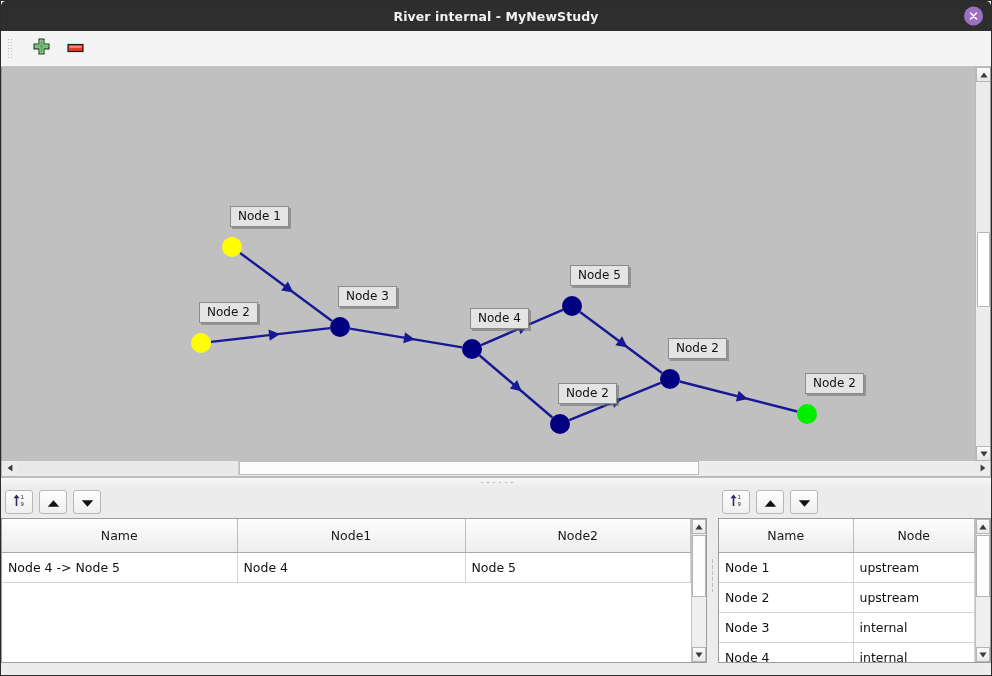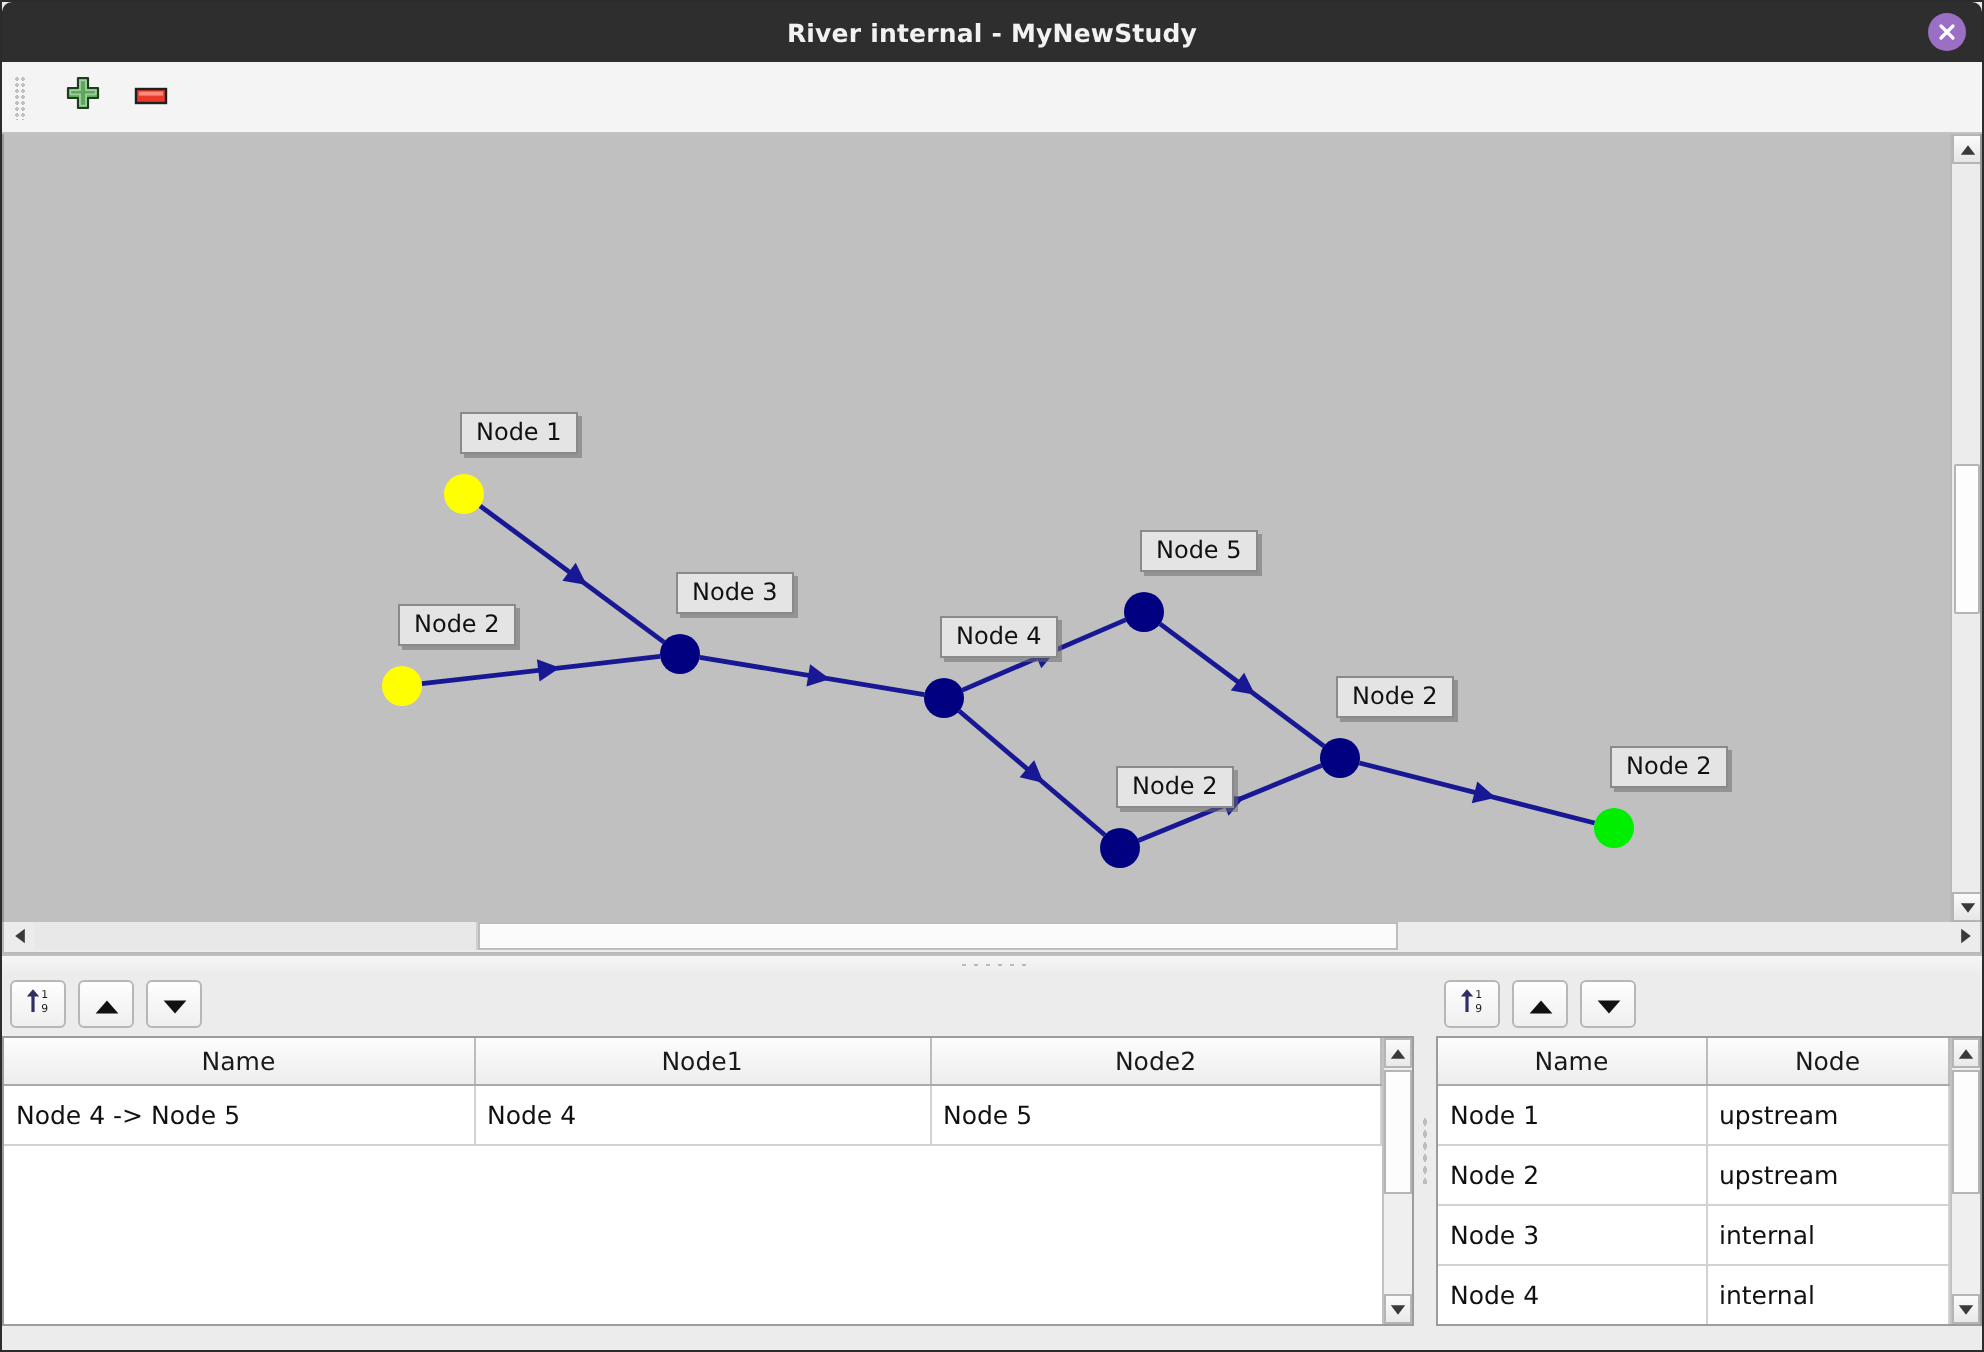--- a/index.html
+++ b/index.html
@@ -173,21 +173,21 @@
     display: flex; flex-direction: row;
     overflow: hidden; min-height: 0;
   }
   .tbl-scrollarea { flex: 1 1 auto; overflow: hidden; min-width: 0; }
   table.grid { border-collapse: collapse; width: 100%; table-layout: fixed; }
   table.grid th {
     background: linear-gradient(#fdfdfd,#ededed);
     border-right: 1px solid #bcbcbc;
     border-bottom: 1px solid #a9a9a9;
     font-weight: normal; font-size: 12.5px; color: #1a1a1a;
-    height: 23px; text-align: center;
+    height: 33px; text-align: center;
   }
   table.grid td {
     border-right: 1px solid #d2d2d2;
     border-bottom: 1px solid #d2d2d2;
     height: 30px; font-size: 12.5px; color: #111;
     padding-left: 6px; background: #fff;
     white-space: nowrap; overflow: hidden;
   }
   .tbl-vscroll {
     flex: 0 0 15px; position: relative;

